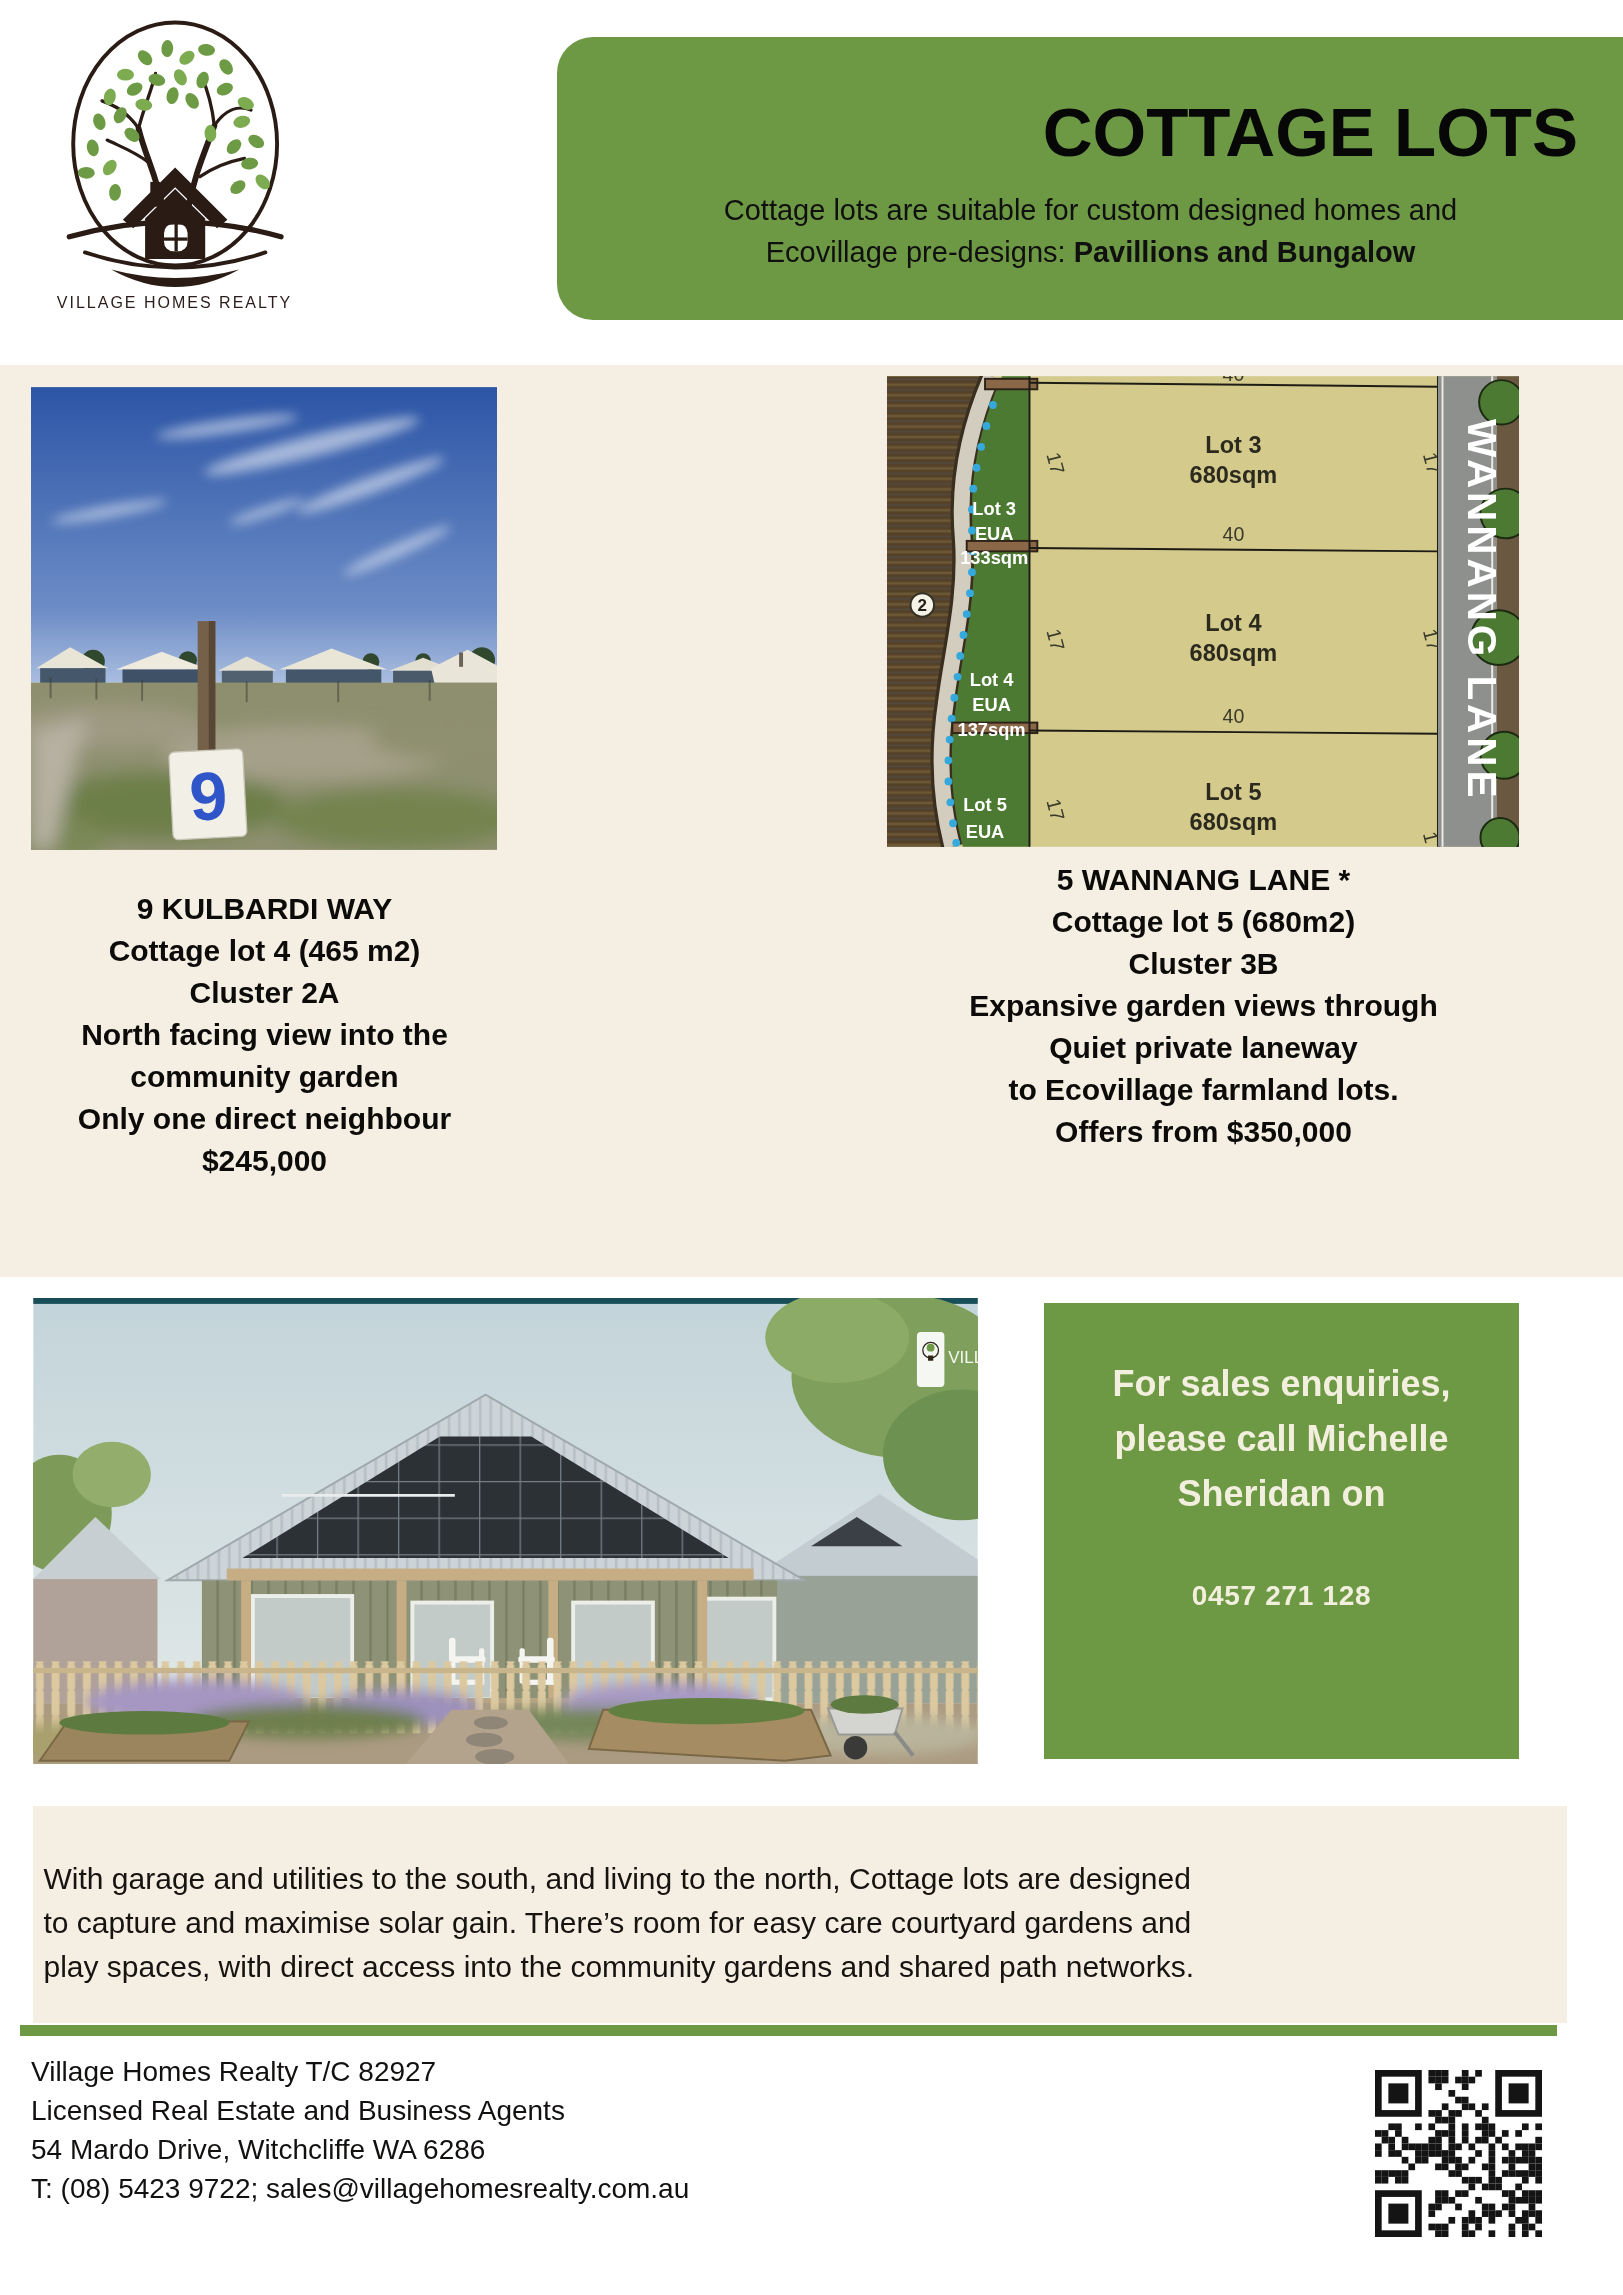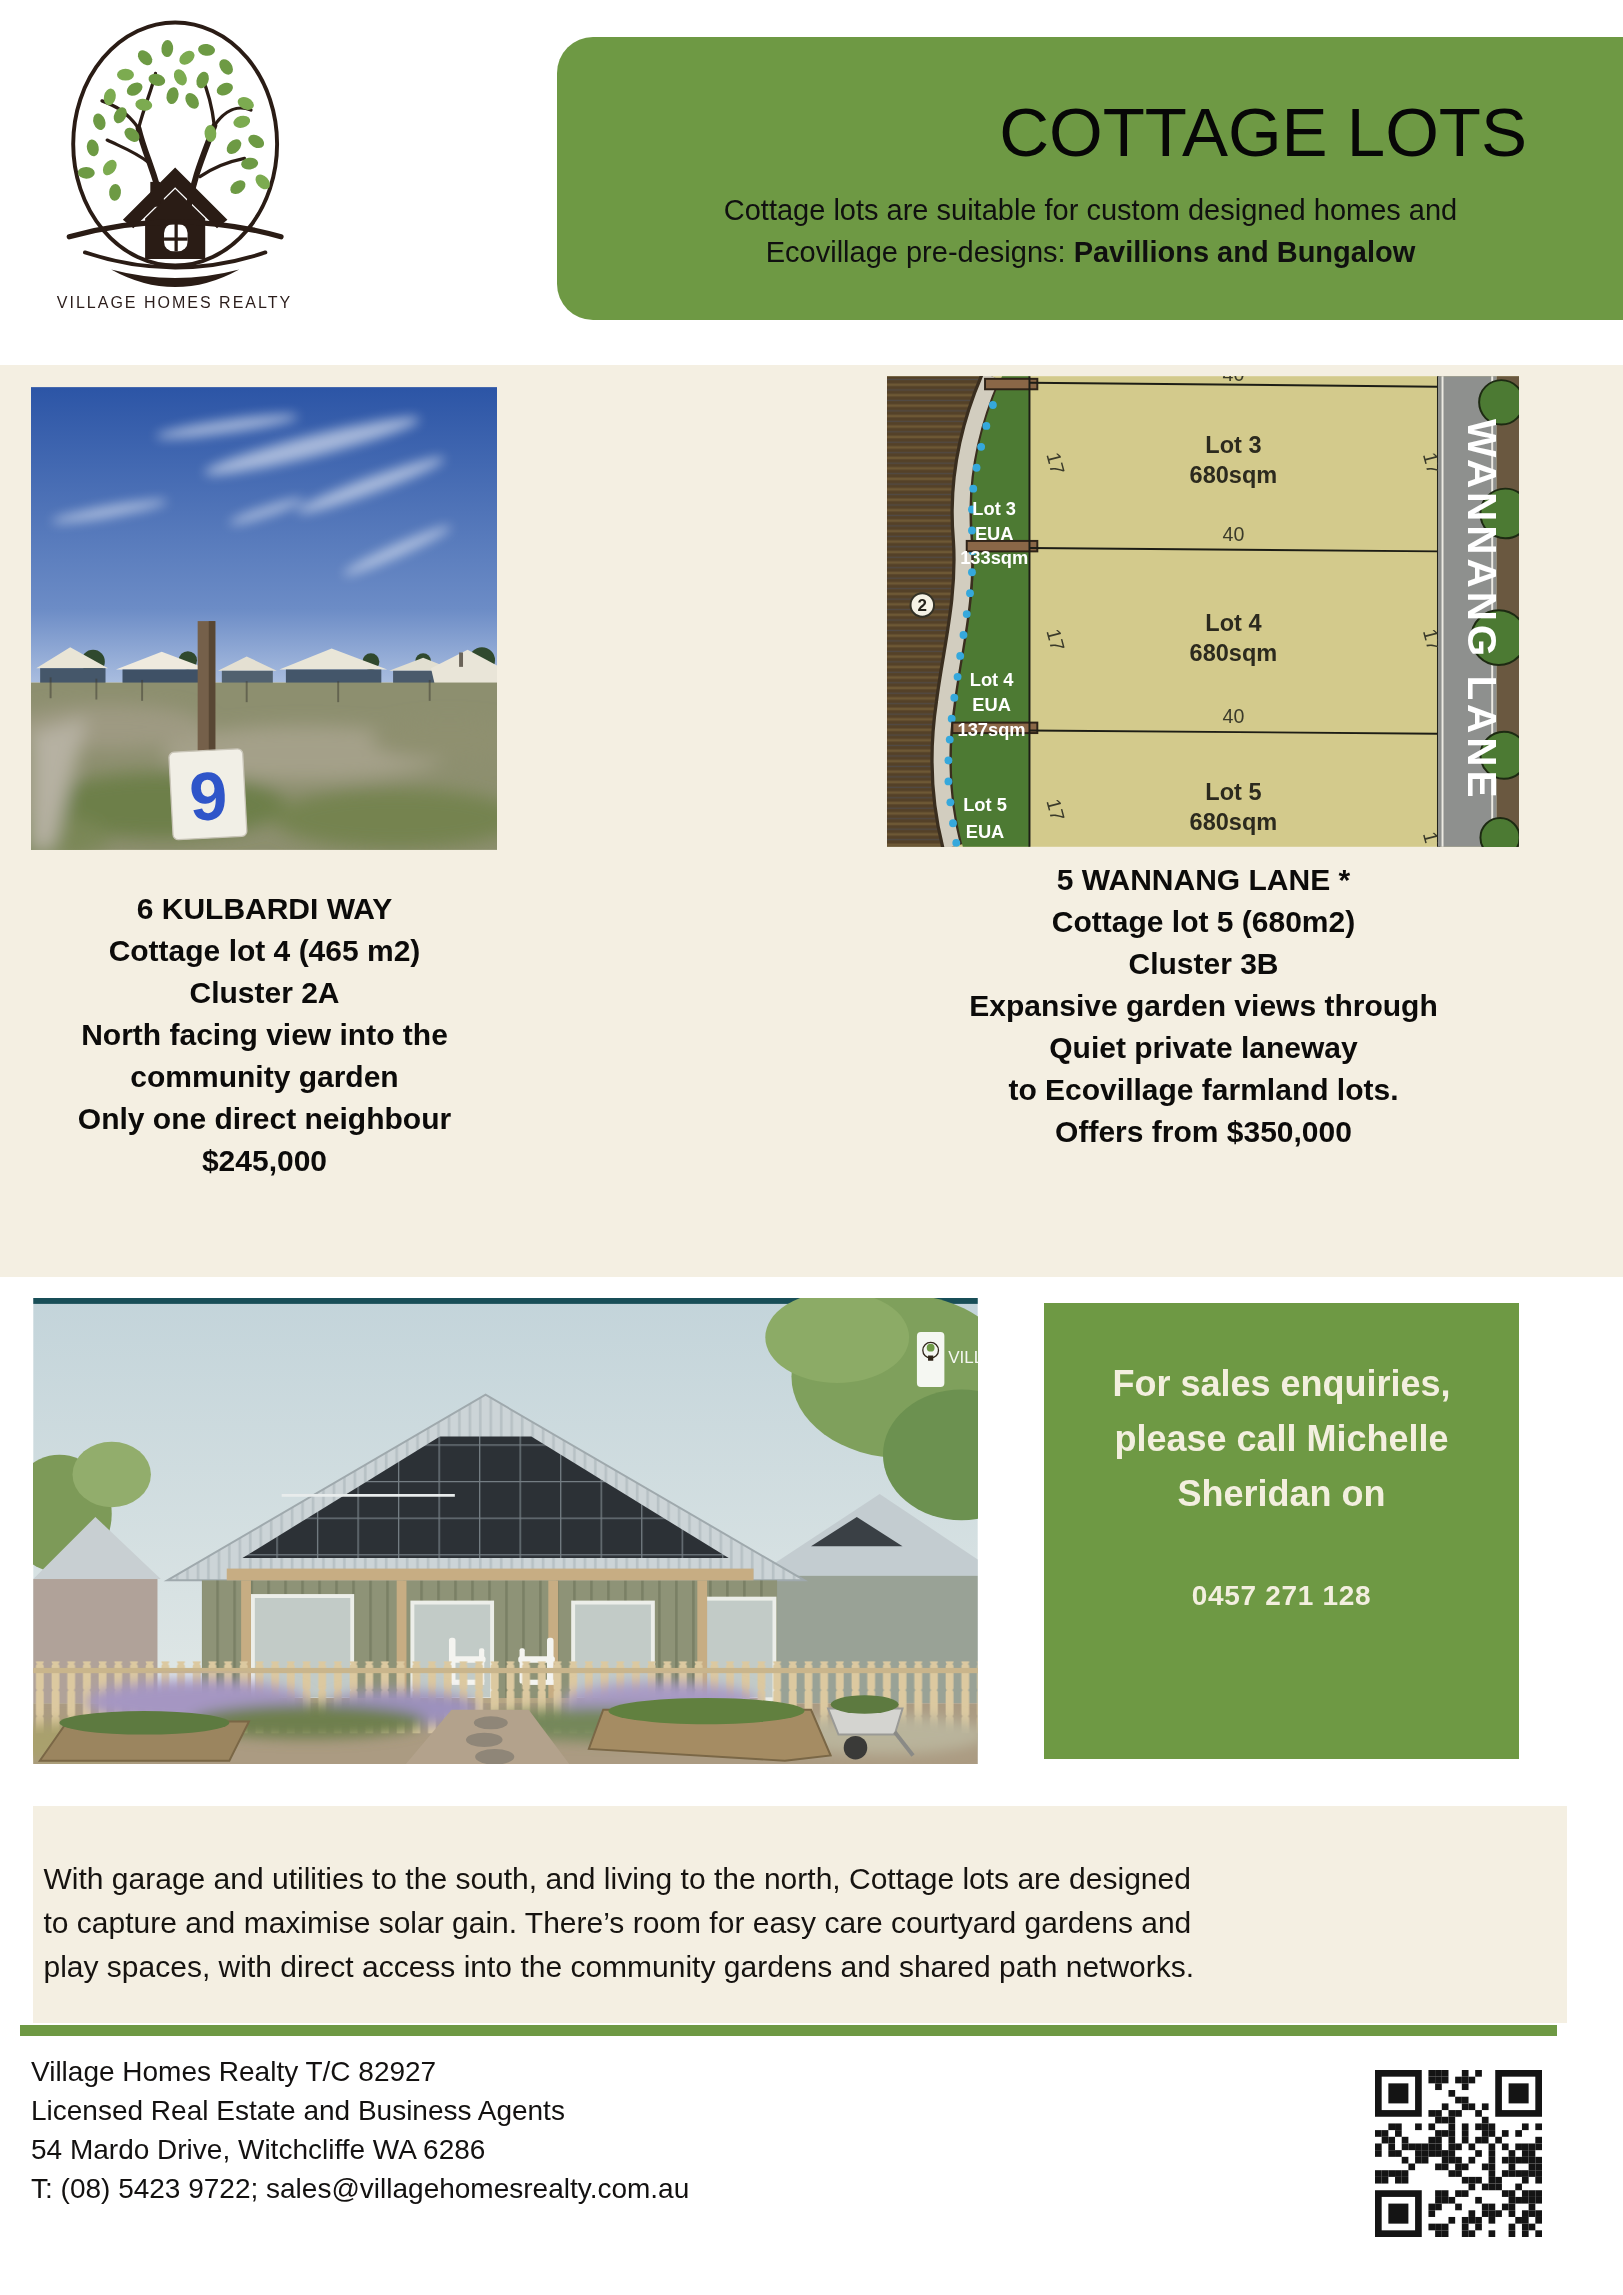--- a/index.html
+++ b/index.html
@@ -10,22 +10,22 @@
   }
 
   
   .logo-block { position:absolute; left:47px; top:11.8px; width:255px; height:311px; }
   .logo-block svg { display:block; }
   .logo-text { margin-top:1.3px; text-align:center; font-size:16px; letter-spacing:2px;
                color:#2b1d1b; font-weight:normal; white-space:nowrap; }
 
   .banner { position:absolute; left:557px; top:37px; width:1067px; height:283px;
             background:#6e9944; border-radius:36px 0 0 36px; overflow:hidden; }
-  .banner h1 { margin-top:56px; padding-right:97px; text-align:right;
-               font-size:69px; font-weight:normal; letter-spacing:0px; color:#070707; }
+  .banner h1 { margin-top:56px; padding-right:46px; text-align:right;
+               font-size:69px; font-weight:bold; letter-spacing:0px; color:#070707; }
   .banner .sub { margin-top:17px; padding:0 34px; text-align:center;
                  font-size:29px; line-height:42px; color:#101010; }
 
   
   .cream-band { position:absolute; left:0; top:365px; width:1623px; height:912px; background:#f4efe2; }
 
   .lot-photo { position:absolute; left:31px; top:22px; width:466px; height:463px; overflow:hidden; }
   .site-map  { position:absolute; left:887px; top:11px; width:632px; height:471px; overflow:hidden; }
   .lot-photo svg, .site-map svg { display:block; }
 
@@ -319,21 +319,21 @@
             <circle cx="936" cy="400" r="42"></circle>
           <circle cx="944" cy="580" r="36"></circle>
             <circle cx="938" cy="706" r="30"></circle>
         </g>
 
         <text transform="translate(889,358) rotate(90)" text-anchor="middle" font-size="62" font-weight="bold" letter-spacing="6" fill="#ffffff" font-family="Liberation Sans, sans-serif">WANNANG LANE</text>
       </svg>
     </div>
 
     <div class="caption caption-left">
-      <div class="cl">6 KULBARDI WAY</div>
+      <div class="cl">9 KULBARDI WAY</div>
       <div class="cl">Cottage lot 4 (465 m2)</div>
       <div class="cl">Cluster 2A</div>
       <div class="cl">North facing view into the</div>
       <div class="cl">community garden</div>
       <div class="cl">Only one direct neighbour</div>
       <div class="cl">$245,000</div>
     </div>
     <div class="caption caption-right">
       <div class="cl">5 WANNANG LANE *</div>
       <div class="cl">Cottage lot 5 (680m2)</div>

